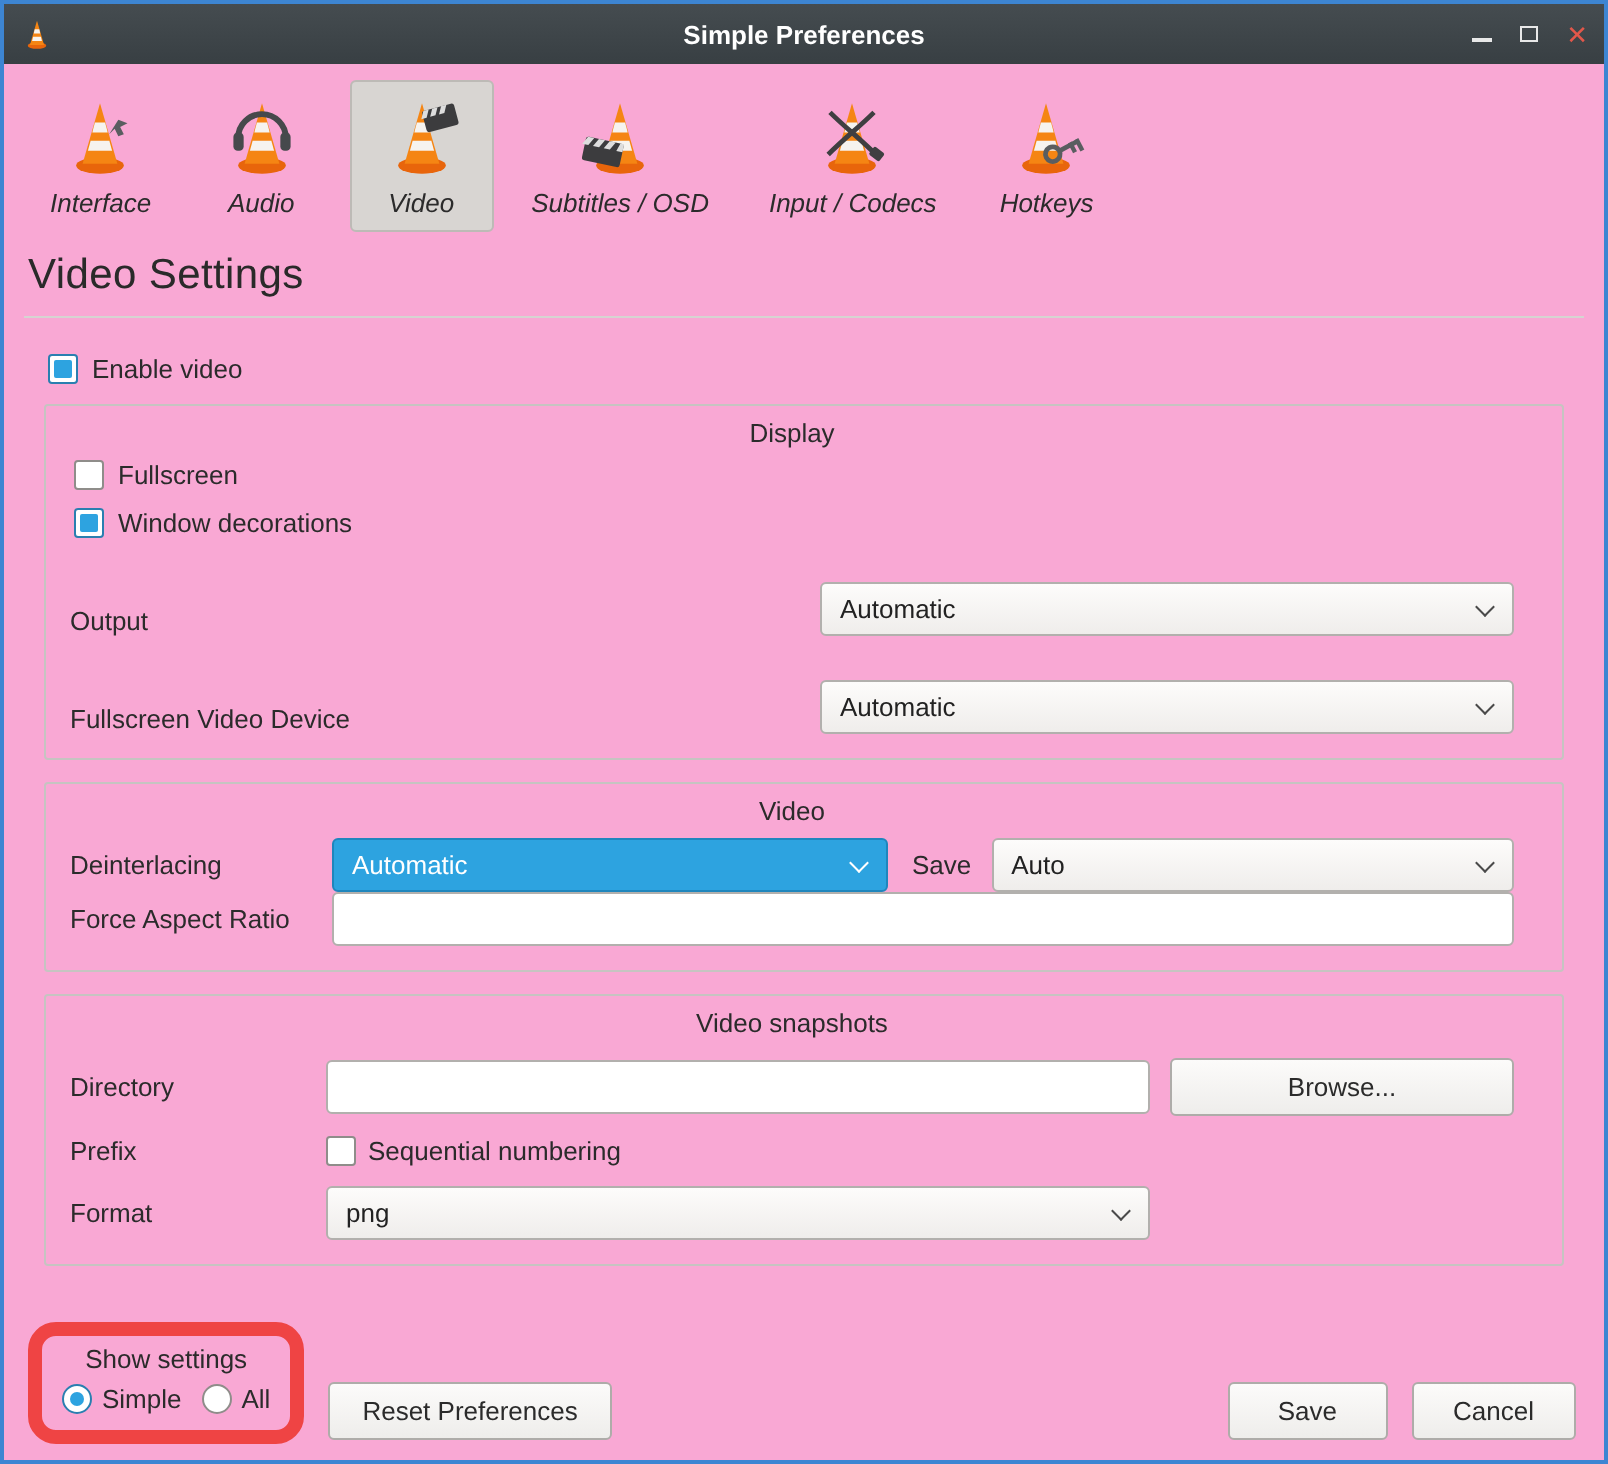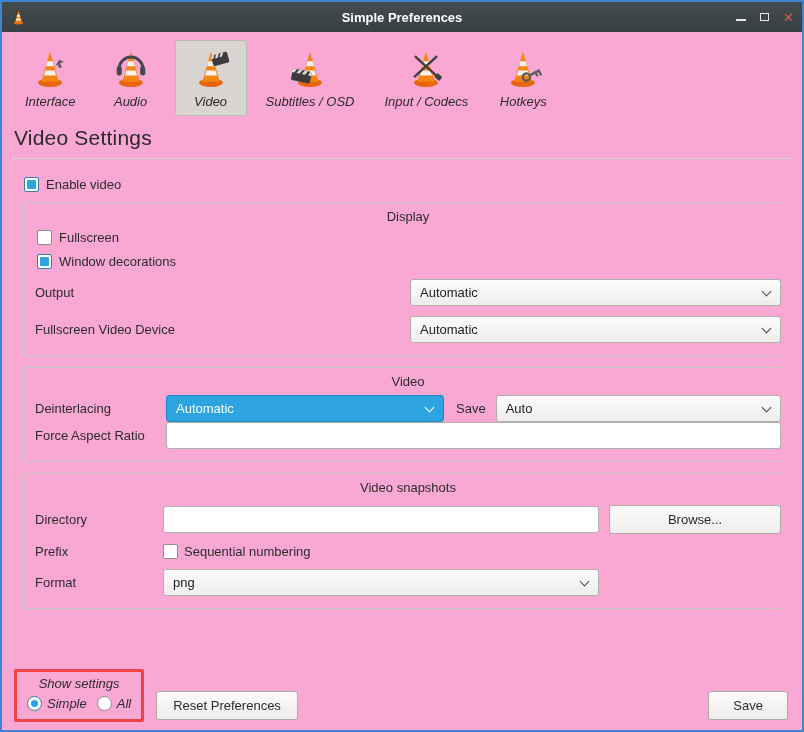--- a/index.html
+++ b/index.html
@@ -67,27 +67,27 @@
   .cb{ width:15px; height:15px; border:1px solid #8f8d8a; border-radius:2px; background:#fff; position:relative; flex:none; }
   .cb.checked{ border-color:#2a7fb0; }
   .cb.checked::after{ content:""; position:absolute; inset:2px; background:#2da3e0; border-radius:1px; }
 
   .radio{ width:15px; height:15px; border:1px solid #8f8d8a; border-radius:50%; background:#fff; position:relative; flex:none; }
   .radio.checked{ border-color:#2a7fb0; }
   .radio.checked::after{ content:""; position:absolute; inset:3px; background:#2da3e0; border-radius:50%; }
 
   .group{
     border:1px solid #c6c4c1; border-radius:2px;
-    padding:6px 0 12px 12px;
+    padding:6px 24px 12px 12px;
     margin-bottom:11px;
     background:transparent;
   }
   .group-title{ text-align:center; font-size:13px; color:#2b2b2b; margin-bottom:6px; }
 
-  .form-row{ display:flex; align-items:center; margin-top:10px; }
+  .form-row{ display:flex; align-items:flex-end; margin-top:22px; }
   .flabel{ width:375px; flex:none; }
 
   .select{
     height:27px; display:flex; align-items:center; justify-content:space-between;
     padding:0 9px;
     background:linear-gradient(#fdfcfb,#efedeb);
     border:1px solid #b2b0ad; border-radius:3px;
     cursor:default; color:#222; flex:1;
   }
   .chev{ width:7px; height:7px; border-right:1.6px solid #4a4a4a; border-bottom:1.6px solid #4a4a4a; transform:rotate(45deg); margin:-3px 1px 0 8px; flex:none; }
@@ -117,22 +117,22 @@
     font-family:"Liberation Sans","DejaVu Sans",sans-serif;
   }
 
   
   .footer{
     margin-top:auto;
     display:flex; align-items:flex-end; gap:12px;
     padding:0 14px 8px 12px;
   }
   .show-settings{
-    border:3px solid #ef4444; border-radius:2px;
-    padding:4px 10px 8px 10px; margin-bottom:0;font-style:italic;
+    border:7px solid #ef4444; border-radius:14px;
+    padding:4px 10px 8px 10px; margin-bottom:0;
   }
   .show-settings .group-title{ margin-bottom:5px; }
   .radios{ display:flex; align-items:center; gap:10px; }
   .radios label{ display:flex; align-items:center; gap:5px; cursor:default; }
   .spacer{ flex:1; }
   .footer .btn{ margin-bottom:2px; }
 </style>
 </head>
 <body>
 
@@ -363,15 +363,16 @@
           <span>All</span>
         </label>
       </div>
     </div>
 
     <button class="btn">Reset Preferences</button>
 
     <div class="spacer"></div>
 
     <button class="btn" style="padding:0 24px;">Save</button>
+    <button class="btn" style="padding:0 20px;">Cancel</button>
   </div>
 
 </div>
 
 </body></html>

